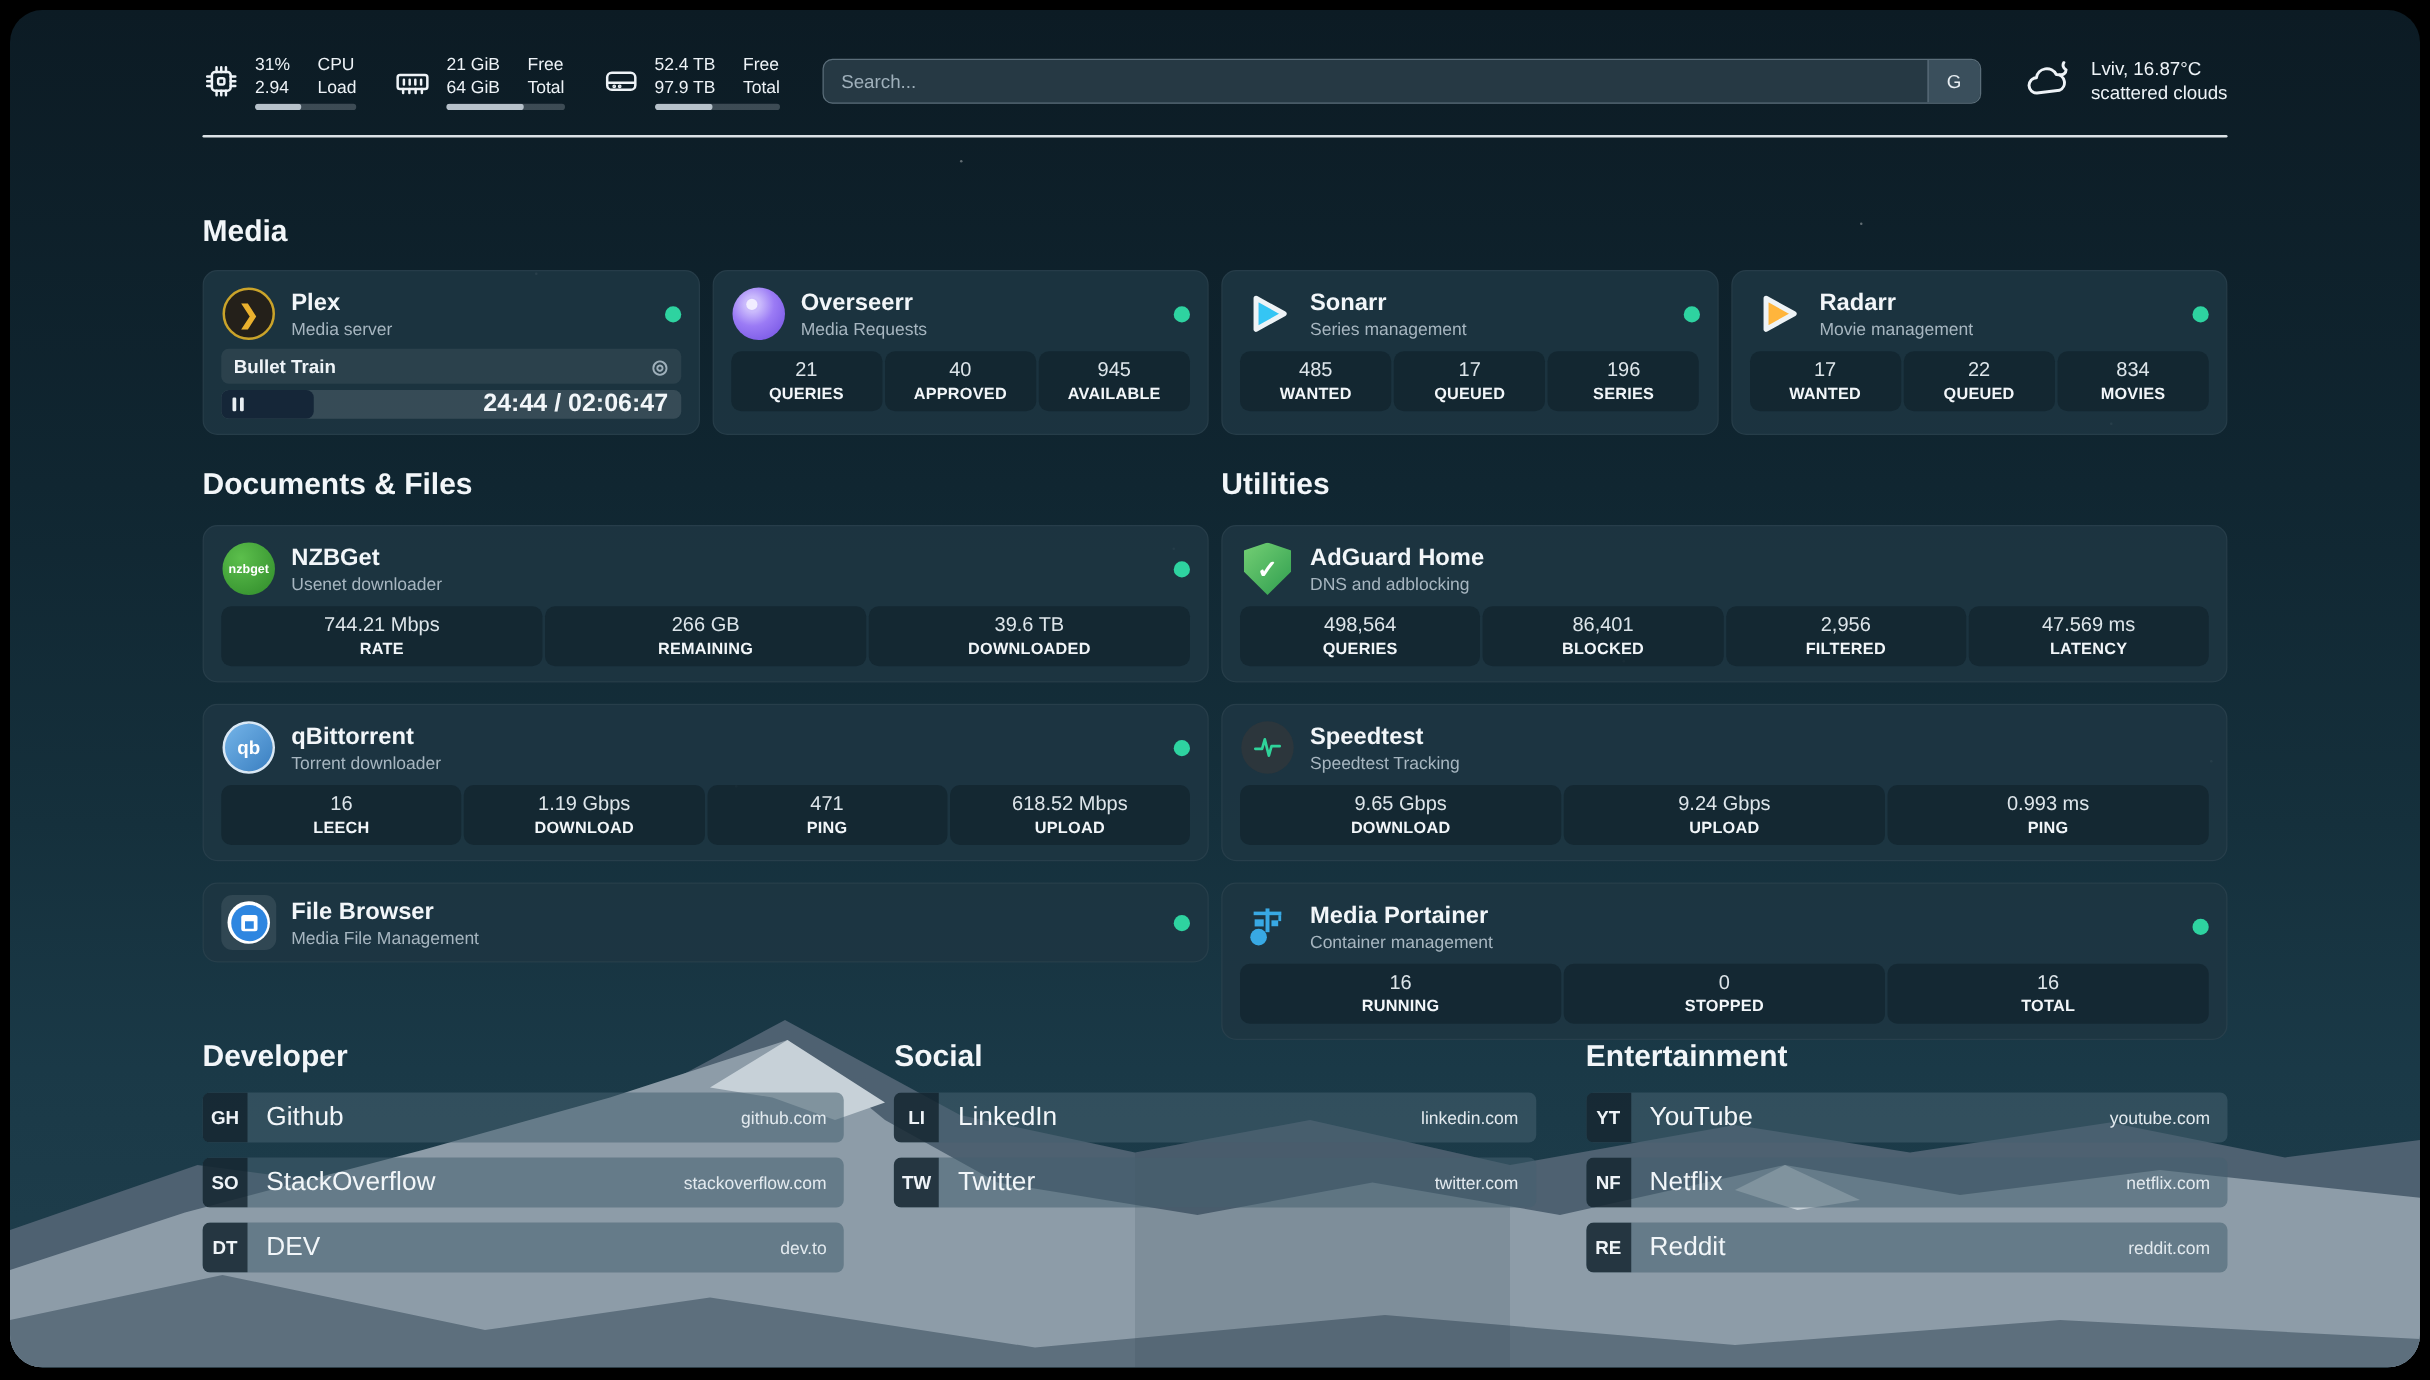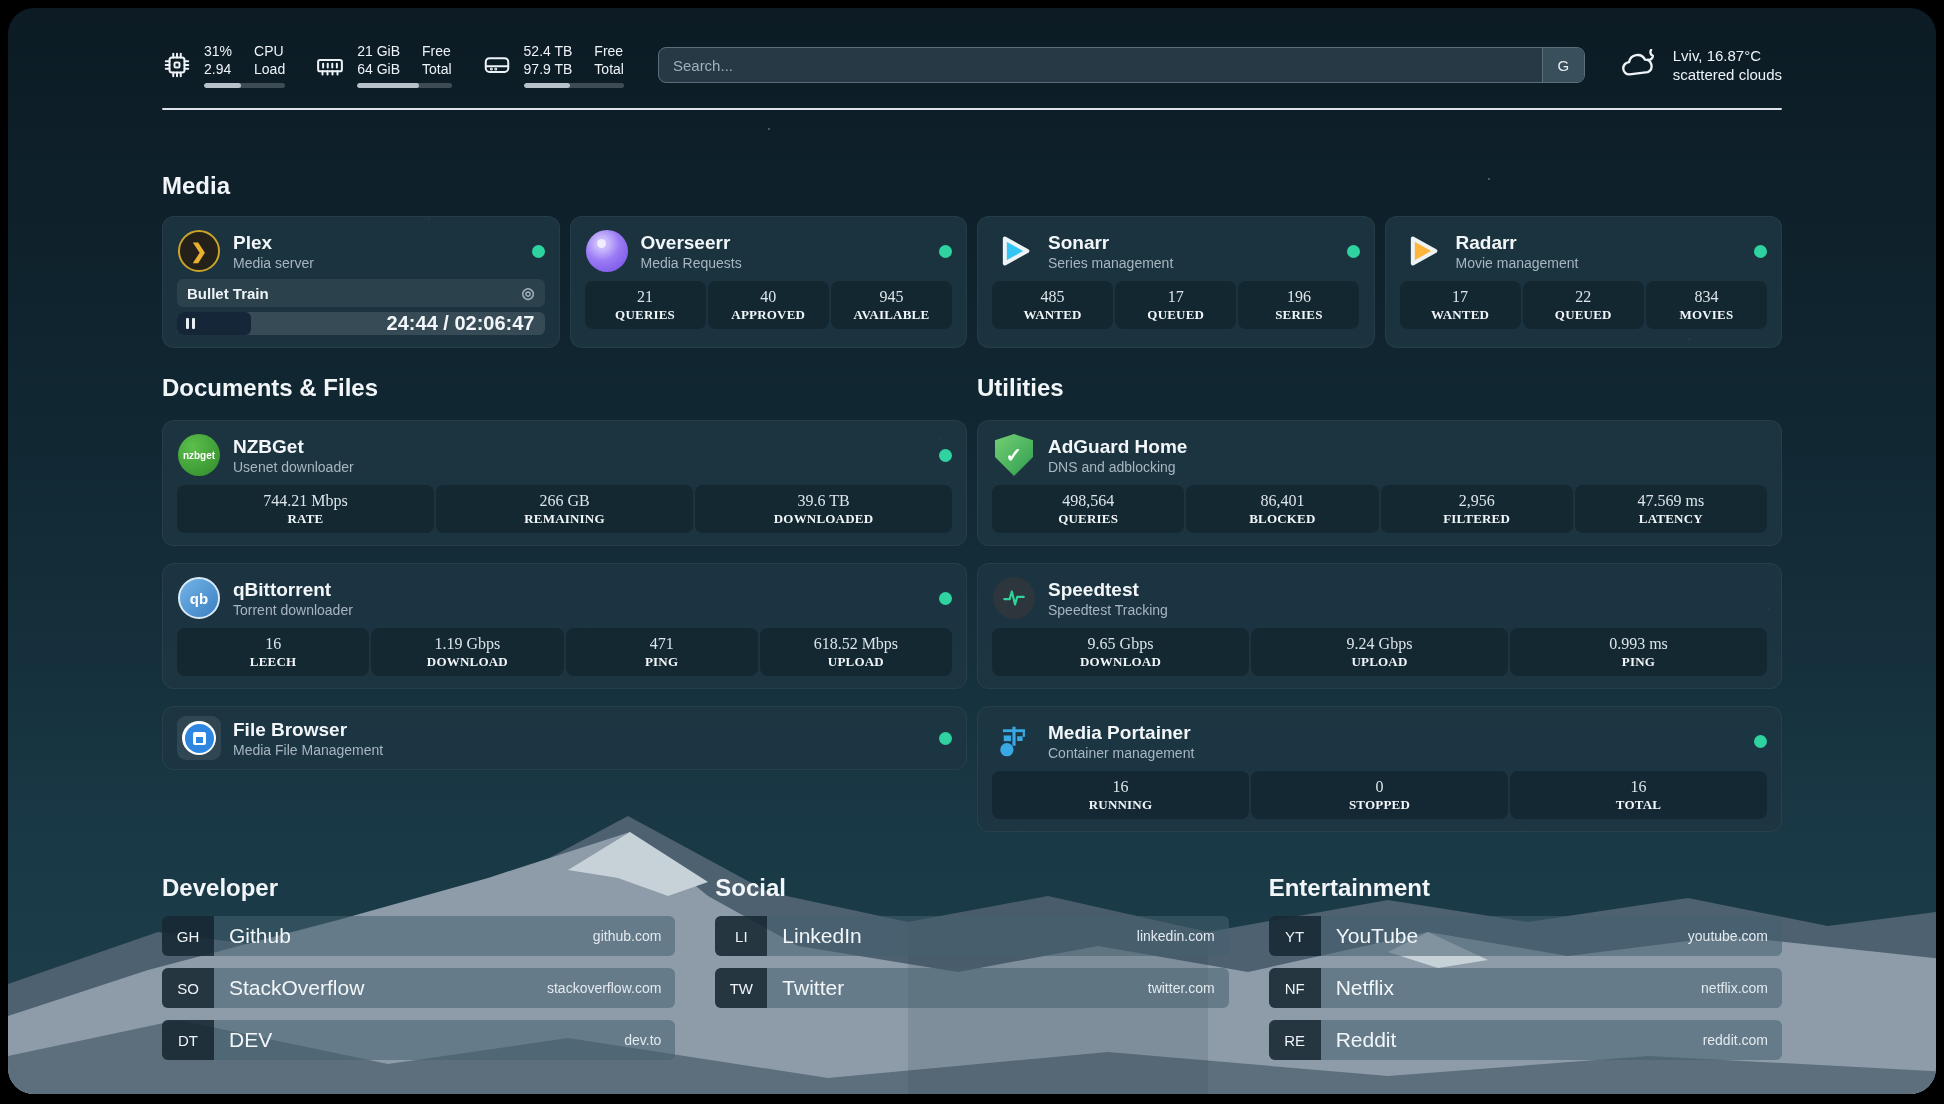--- a/index.html
+++ b/index.html
@@ -42,21 +42,21 @@
   .h2 { font-size:24px; font-weight:600; color:#f2f6f9; }
   .media-section { margin-top:62px; }
   .media-grid { margin-top:16px; display:grid; grid-template-columns:repeat(4,1fr); gap:10px; }
 
   .card { background:rgba(30,54,66,.88); border:1px solid rgba(255,255,255,.05); border-radius:12px; padding:12px 14px; cursor:pointer; }
   .cardhead { display:flex; align-items:center; gap:12px; height:44px; }
   .cardtitles { display:flex; flex-direction:column; justify-content:center; }
   .cardname { font-size:19px; font-weight:600; color:#f2f6f9; line-height:23px; }
   .carddesc { font-size:14px; color:#a7b6c0; line-height:18px; }
   .dot { width:13px; height:13px; border-radius:50%; margin-left:auto; flex:0 0 auto; }
-  .statsrow { margin-top:8px; display:grid; grid-auto-flow:column; grid-auto-columns:1fr; gap:2px;font-family:Liberation Serif, serif; }
+  .statsrow { margin-top:8px; display:grid; grid-auto-flow:column; grid-auto-columns:1fr; gap:2px; }
   .stat { background:rgba(11,27,36,.5); border-radius:8px; height:48px; display:flex; flex-direction:column;
           align-items:center; justify-content:center; }
   .stat-value { font-size:16px; color:#dde5ea; line-height:20px; }
   .stat-label { font-size:13px; font-weight:700; color:#f2f6f9; line-height:16px; letter-spacing:.2px; }
 
   
   .nowplaying { margin-top:6px; height:28px; background:rgba(255,255,255,.07); border-radius:6px; display:flex;
                 align-items:center; padding:0 10px; font-size:15px; font-weight:600; }
   .np-icon { margin-left:auto; color:#9fb0bb; font-size:15px; }
   .progressbar { margin-top:5px; height:23px; background:rgba(255,255,255,.12); border-radius:6px; position:relative;
@@ -86,26 +86,26 @@
             clip-path:polygon(50% 0%,100% 15%,100% 55%,50% 100%,0% 55%,0% 15%); display:flex; align-items:center; justify-content:center;
             color:#fff; font-size:20px; font-weight:700; }
   .st-circle { width:42px; height:42px; border-radius:50%; background:#2c363c; display:flex; align-items:center; justify-content:center; }
   .fb-outer { width:44px; height:44px; border-radius:9px; background:rgba(255,255,255,.09); display:flex; align-items:center; justify-content:center; }
   .fb-circle { width:34px; height:34px; border-radius:50%; background:#fff; display:flex; align-items:center; justify-content:center; }
   .fb-inner { width:29px; height:29px; border-radius:50%; background:#2e86e0; display:flex; align-items:center; justify-content:center; }
   .fb-disk { width:13px; height:13px; background:#fff; border-radius:2px; position:relative; }
   .fb-disk:after { content:""; position:absolute; left:3px; top:5px; width:7px; height:6px; background:#2e86e0; }
 
   
-  .bookmarks { margin-top:42px; display:grid; grid-template-columns:1fr 1fr 1fr; gap:40px; }
+  .bookmarks { display:grid; grid-template-columns:1fr 1fr 1fr; gap:40px; }
   .bmlist { margin-top:14px; display:flex; flex-direction:column; gap:12px; }
   .bmrow { height:40px; border-radius:6px; overflow:hidden; display:flex; align-items:center;
            background:rgba(70,97,111,.55); cursor:pointer; }
-  .bmabbr { width:52px; align-self:stretch; background:rgba(12,28,38,.72); display:flex; align-items:center;
-            justify-content:center; font-size:15px; font-weight:400; color:#eef3f7; }
+  .bmabbr { width:36px; align-self:stretch; background:rgba(12,28,38,.72); display:flex; align-items:center;
+            justify-content:center; font-size:15px; font-weight:700; color:#eef3f7; }
   .bmname { margin-left:15px; font-size:21px; color:#f2f6f9; }
   .bmurl { margin-left:auto; margin-right:14px; font-size:14px; color:#e3eaef; }
 </style>
 </head>
 <body>
 
 <div class="screen">
   <svg class="mountains" viewBox="0 0 1944 430" preserveAspectRatio="none">
     <polygon fill="#4e6171" points="0,320 150,268 330,292 470,232 620,152 760,228 900,258 1040,232 1200,268 1380,236 1520,258 1680,234 1820,262 1944,246 1944,430 0,430"></polygon>
     <polygon fill="#8d9ca8" points="0,352 140,306 330,256 480,214 622,168 700,232 790,282 950,308 1090,282 1240,308 1420,268 1560,292 1720,272 1944,296 1944,430 0,430"></polygon>

